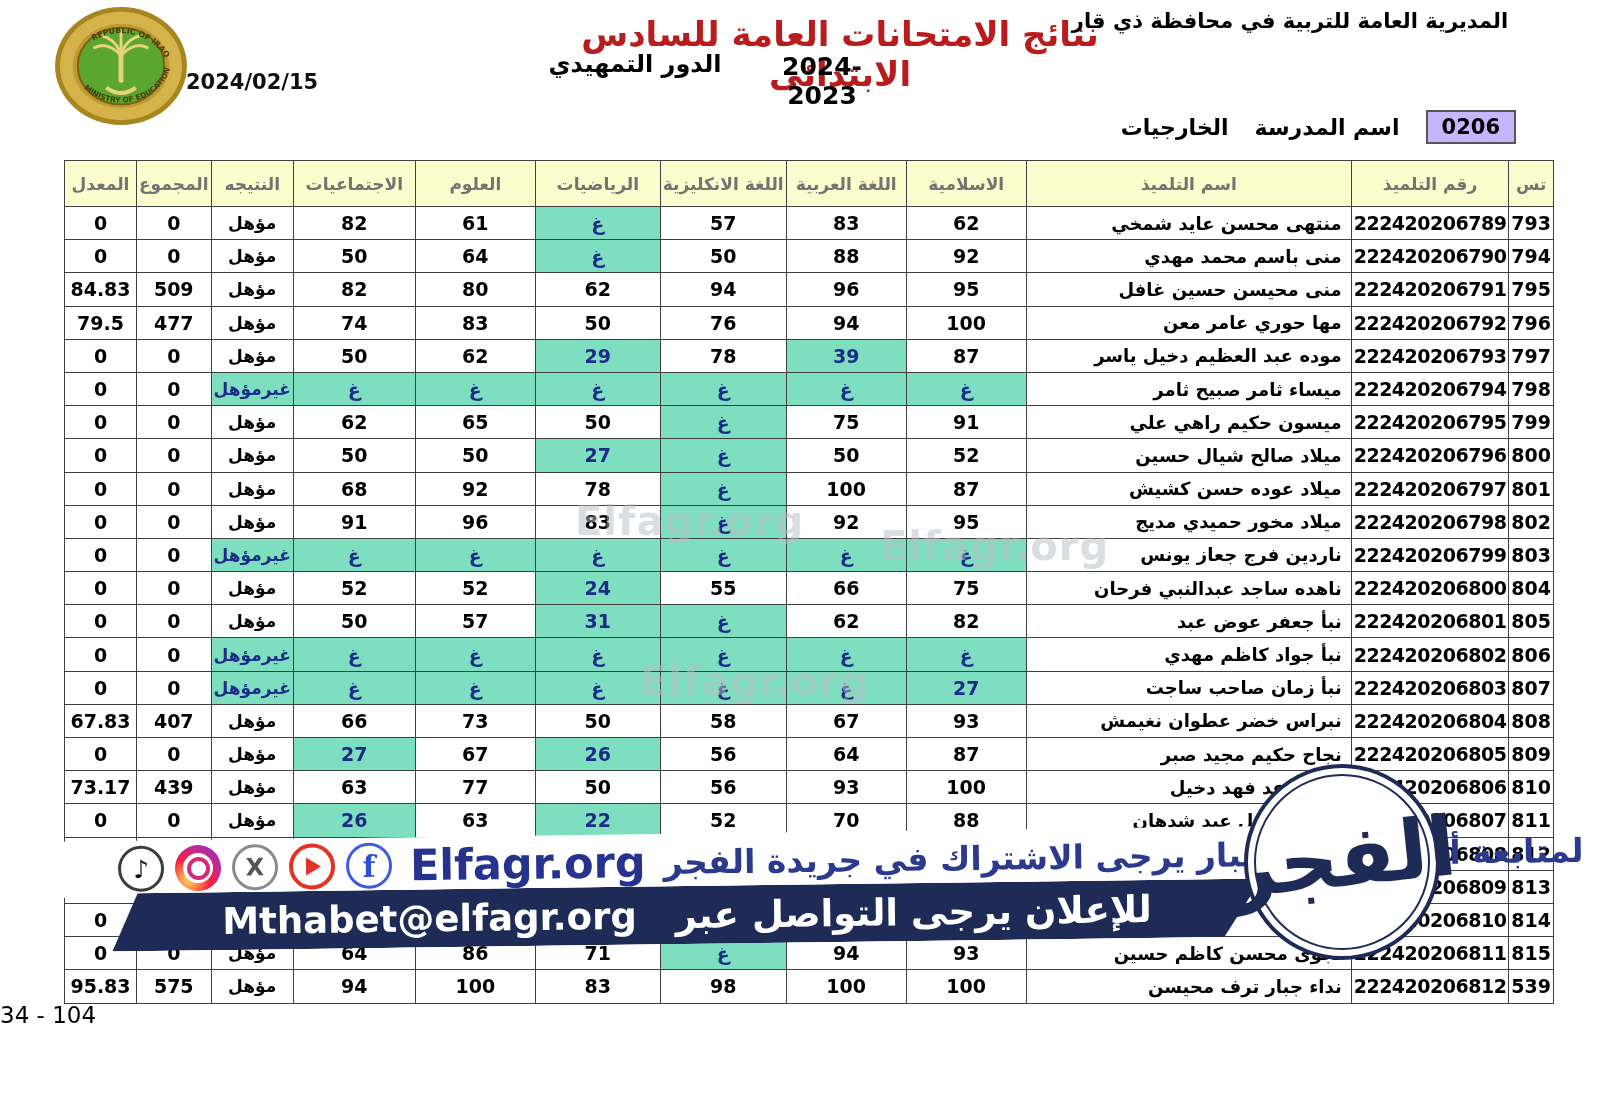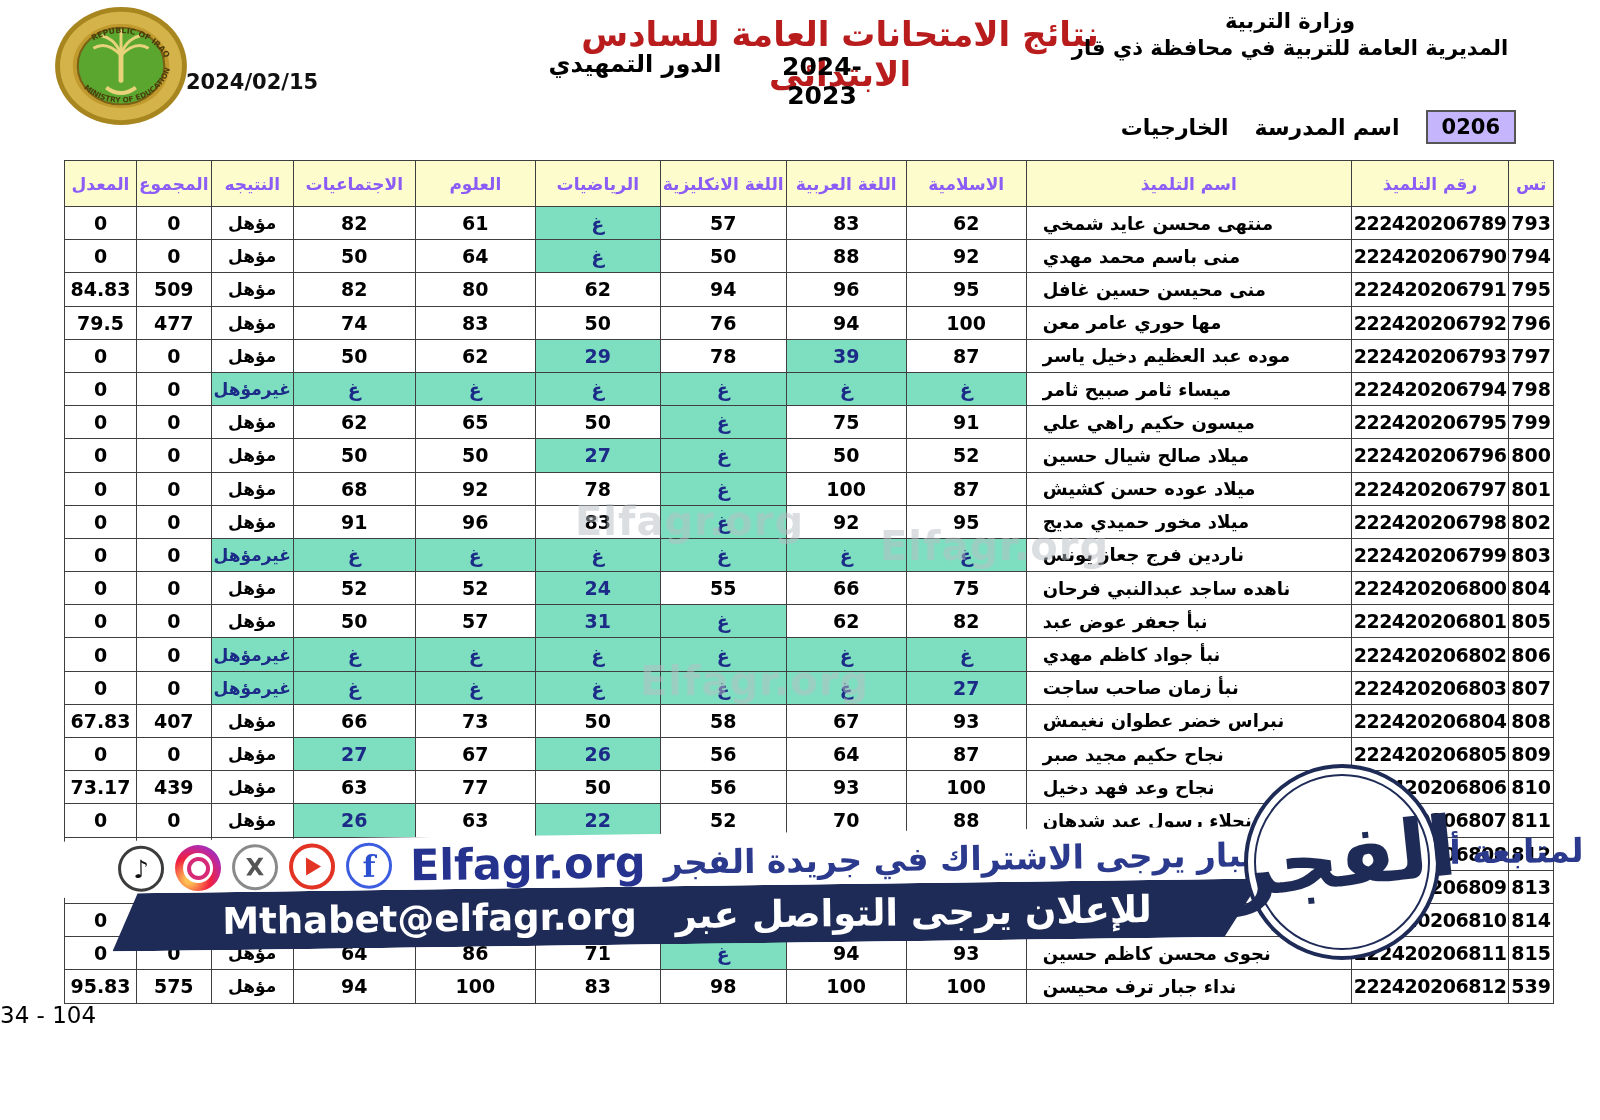--- a/index.html
+++ b/index.html
@@ -20,23 +20,23 @@
     font-size:21px;font-weight:bold;line-height:1.3;direction:rtl;color:#000}
   .school-row{position:absolute;top:110px;right:84px;display:flex;direction:rtl;
     align-items:center;gap:26px;font-size:22px;font-weight:bold}
   .school-code{border:2px solid #555;padding:3px 14px;font-size:21px;background:#c4b5fd;
     font-family:"DejaVu Sans",sans-serif}
   
   table.results{position:absolute;left:64px;top:160px;border-collapse:collapse;
     table-layout:fixed;direction:rtl;z-index:1;background:#fff}
   .results th,.results td{border:1px solid #3f3f3f;overflow:hidden;white-space:nowrap;
     padding:0 2px;box-sizing:border-box}
-  .results th{background:#fcfccd;font-size:17px;font-weight:bold;height:46px;color:#8b5cf6}
+  .results th{background:#fcfccd;font-size:17px;font-weight:bold;height:46px;color:#737373}
   .results td{height:33.2px;font-weight:bold;text-align:center;color:#000;font-size:19px}
-  .results td.name{text-align:left;padding-right:9px;padding-left:16px;font-size:18px}
+  .results td.name{text-align:right;padding-right:9px;padding-left:6px;font-size:18px}
   .results td.sid{font-size:19px;letter-spacing:-0.5px}
   .results td.res{font-size:17px}
   .results td.hl{background:#7ddfc0;color:#1c2b87}
   
   .wm{position:absolute;z-index:25;color:#b7bfc3;opacity:.5;font-size:40px;
     font-weight:bold;letter-spacing:1px;pointer-events:none}
   
   .strip-white{position:absolute;left:-12px;top:834px;width:1342px;height:56px;
     background:#ffffff;transform:rotate(-0.75deg);z-index:30;display:flex;
     align-items:center;gap:12px;padding-left:130px;box-sizing:border-box}
@@ -91,21 +91,20 @@
   <text font-size="7.5" fill="#4a3a0a" font-weight="bold"><textPath href="#arcB" startOffset="18%">MINISTRY OF EDUCATION</textPath></text>
 </svg>
 
 <div class="date">2024/02/15</div>
 
 <div class="title-main">نتائج الامتحانات  العامة للسادس الابتدائى</div>
 <div class="title-year">2024-2023</div>
 <div class="title-round">الدور التمهيدي</div>
 
 <div class="hdr-ministry">
-  <div>وزارة التربية</div>
   <div>المديرية العامة للتربية في محافظة ذي قار</div>
 </div>
 
 <div class="school-row">
   <span class="school-code">0206</span>
   <span>اسم المدرسة</span>
   <span>الخارجيات</span>
 </div>
 
 <table class="results" id="results-table">

